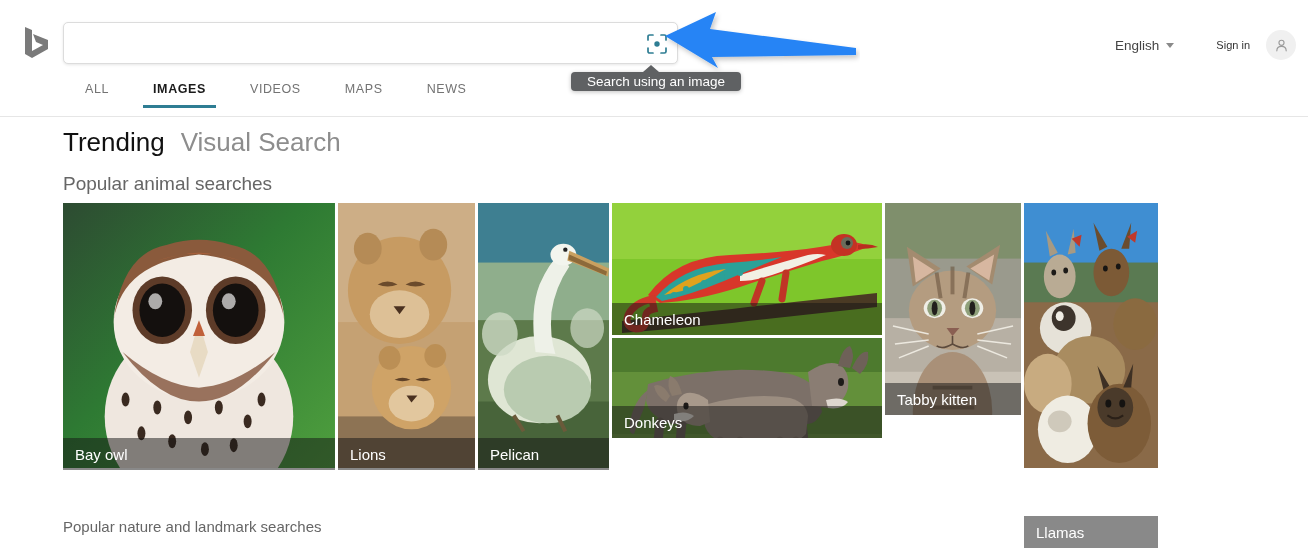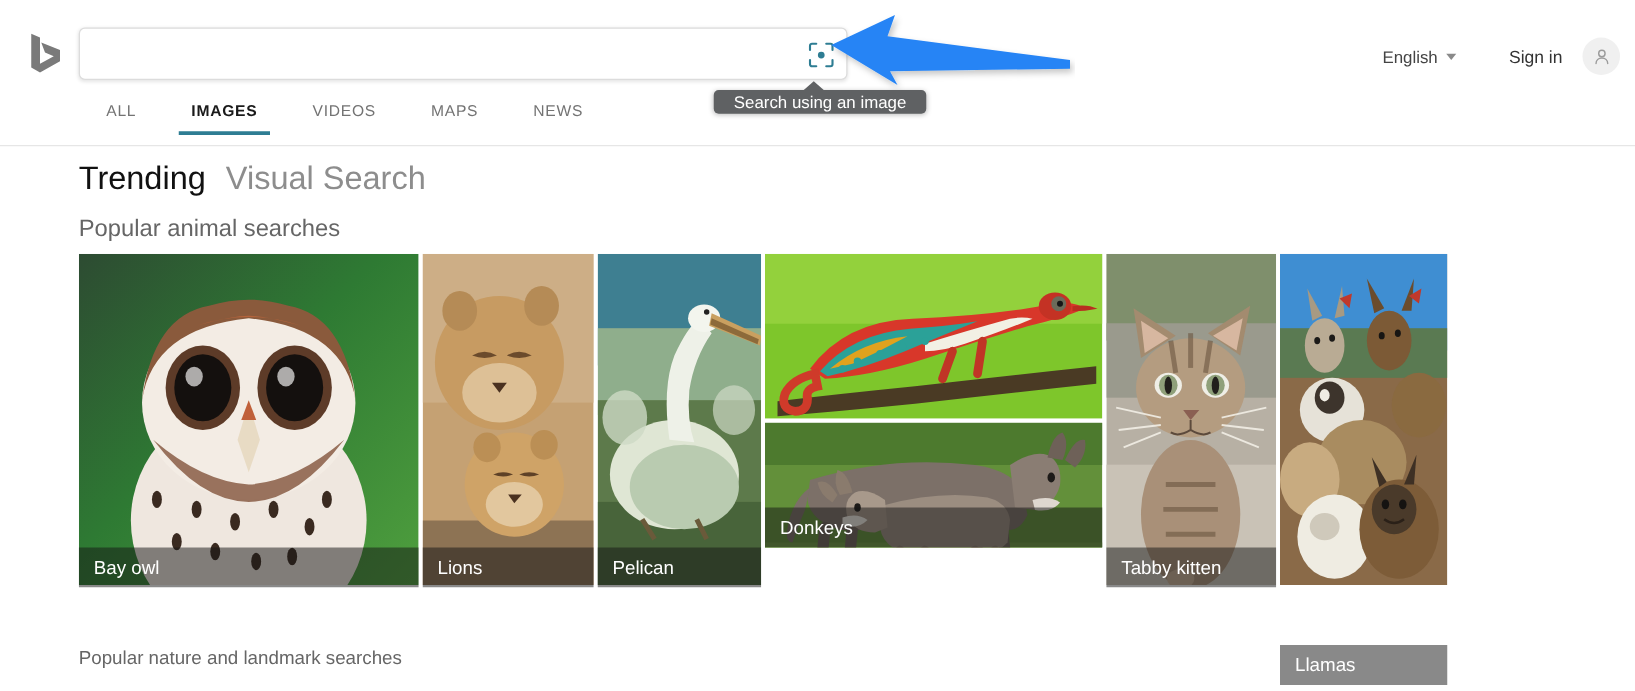--- a/index.html
+++ b/index.html
@@ -86,21 +86,21 @@
     cursor: pointer;
     margin-right: 42px;
   }
   .caret {
     width: 0; height: 0;
     border-left: 4px solid transparent;
     border-right: 4px solid transparent;
     border-top: 5px solid #8a8a8a;
   }
   .signin {
-    font-size: 14px; color: #333;
+    font-size: 11px; color: #333;
     cursor: pointer;
     margin-right: 16px;
   }
   .avatar {
     width: 30px; height: 30px;
     border-radius: 50%;
     background: #f0f0f0;
     display: flex; align-items: center; justify-content: center;
     cursor: pointer;
   }
@@ -364,20 +364,21 @@
           <path d="M40 96 Q22 100 16 112 Q12 124 24 126 Q34 126 34 116 Q32 108 42 106Z" fill="none" stroke="#cf3a2a" stroke-width="7"></path>
           <g fill="#2ba198">
             <circle cx="74" cy="86" r="3"></circle>
               <circle cx="92" cy="80" r="3"></circle>
               <circle cx="110" cy="74" r="3"></circle>
             <circle cx="62" cy="92" r="3"></circle>
               <circle cx="128" cy="70" r="3"></circle>
           </g>
           <path d="M150 78 L142 100 M174 70 L170 96" stroke="#c03526" stroke-width="7" stroke-linecap="round"></path>
         </svg>
+        <div class="label">Chameleon</div>
       </div>
 
       <div class="tile" style="width:270px;height:100px">
         <svg class="art" viewBox="0 0 270 132" preserveAspectRatio="none">
           <rect width="270" height="132" fill="#63903a"></rect>
           <rect width="270" height="34" fill="#4d7a2e"></rect>
           <rect y="96" width="270" height="36" fill="#6f9a42"></rect>
           <path d="M36 46 Q100 26 168 34 Q196 38 206 54 L210 74 Q204 86 196 86 L60 86 Q36 78 34 62 Z" fill="#7c7068"></path>
           <path d="M196 34 Q214 22 226 26 Q238 32 236 50 Q232 66 216 70 L200 68 Z" fill="#8a7d73"></path>
           <path d="M226 28 Q230 10 238 8 Q244 16 238 30Z" fill="#6e6158"></path>
@@ -391,21 +392,21 @@
           <path d="M70 56 Q66 40 58 38 Q54 48 60 58Z" fill="#8a7b6d"></path>
           <path d="M58 58 Q50 44 42 48 Q44 58 54 64Z" fill="#8a7b6d"></path>
           <ellipse cx="74" cy="68" rx="2.6" ry="3.4" fill="#1d1a18"></ellipse>
           <path d="M62 76 Q74 72 82 78 Q74 86 62 82Z" fill="#efeae3"></path>
           <path d="M108 102 L104 130 M128 102 L126 130 M168 102 L172 130 M184 102 L188 130" stroke="#8b7d70" stroke-width="7" stroke-linecap="round"></path>
         </svg>
         <div class="label">Donkeys</div>
       </div>
     </div>
 
-    <div class="tile" style="width:137px;height:267px">
+    <div class="tile" style="width:137px;height:212px">
       <svg class="art" viewBox="0 0 137 267" preserveAspectRatio="none">
         <rect width="137" height="267" fill="#b7b0a4"></rect>
         <rect width="137" height="70" fill="#7f8f6c"></rect>
         <rect y="56" width="137" height="60" fill="#9a9a8d"></rect>
         <rect y="170" width="137" height="97" fill="#c9c2b6"></rect>
         <ellipse cx="68" cy="210" rx="40" ry="60" fill="#a99078"></ellipse>
         <ellipse cx="68" cy="108" rx="44" ry="40" fill="#b49c80"></ellipse>
         <path d="M28 84 L22 44 L56 66 Z" fill="#a38b6f"></path>
         <path d="M108 82 L116 42 L82 64 Z" fill="#a38b6f"></path>
         <path d="M31 80 L28 54 L50 68 Z" fill="#d7b7a0"></path>

